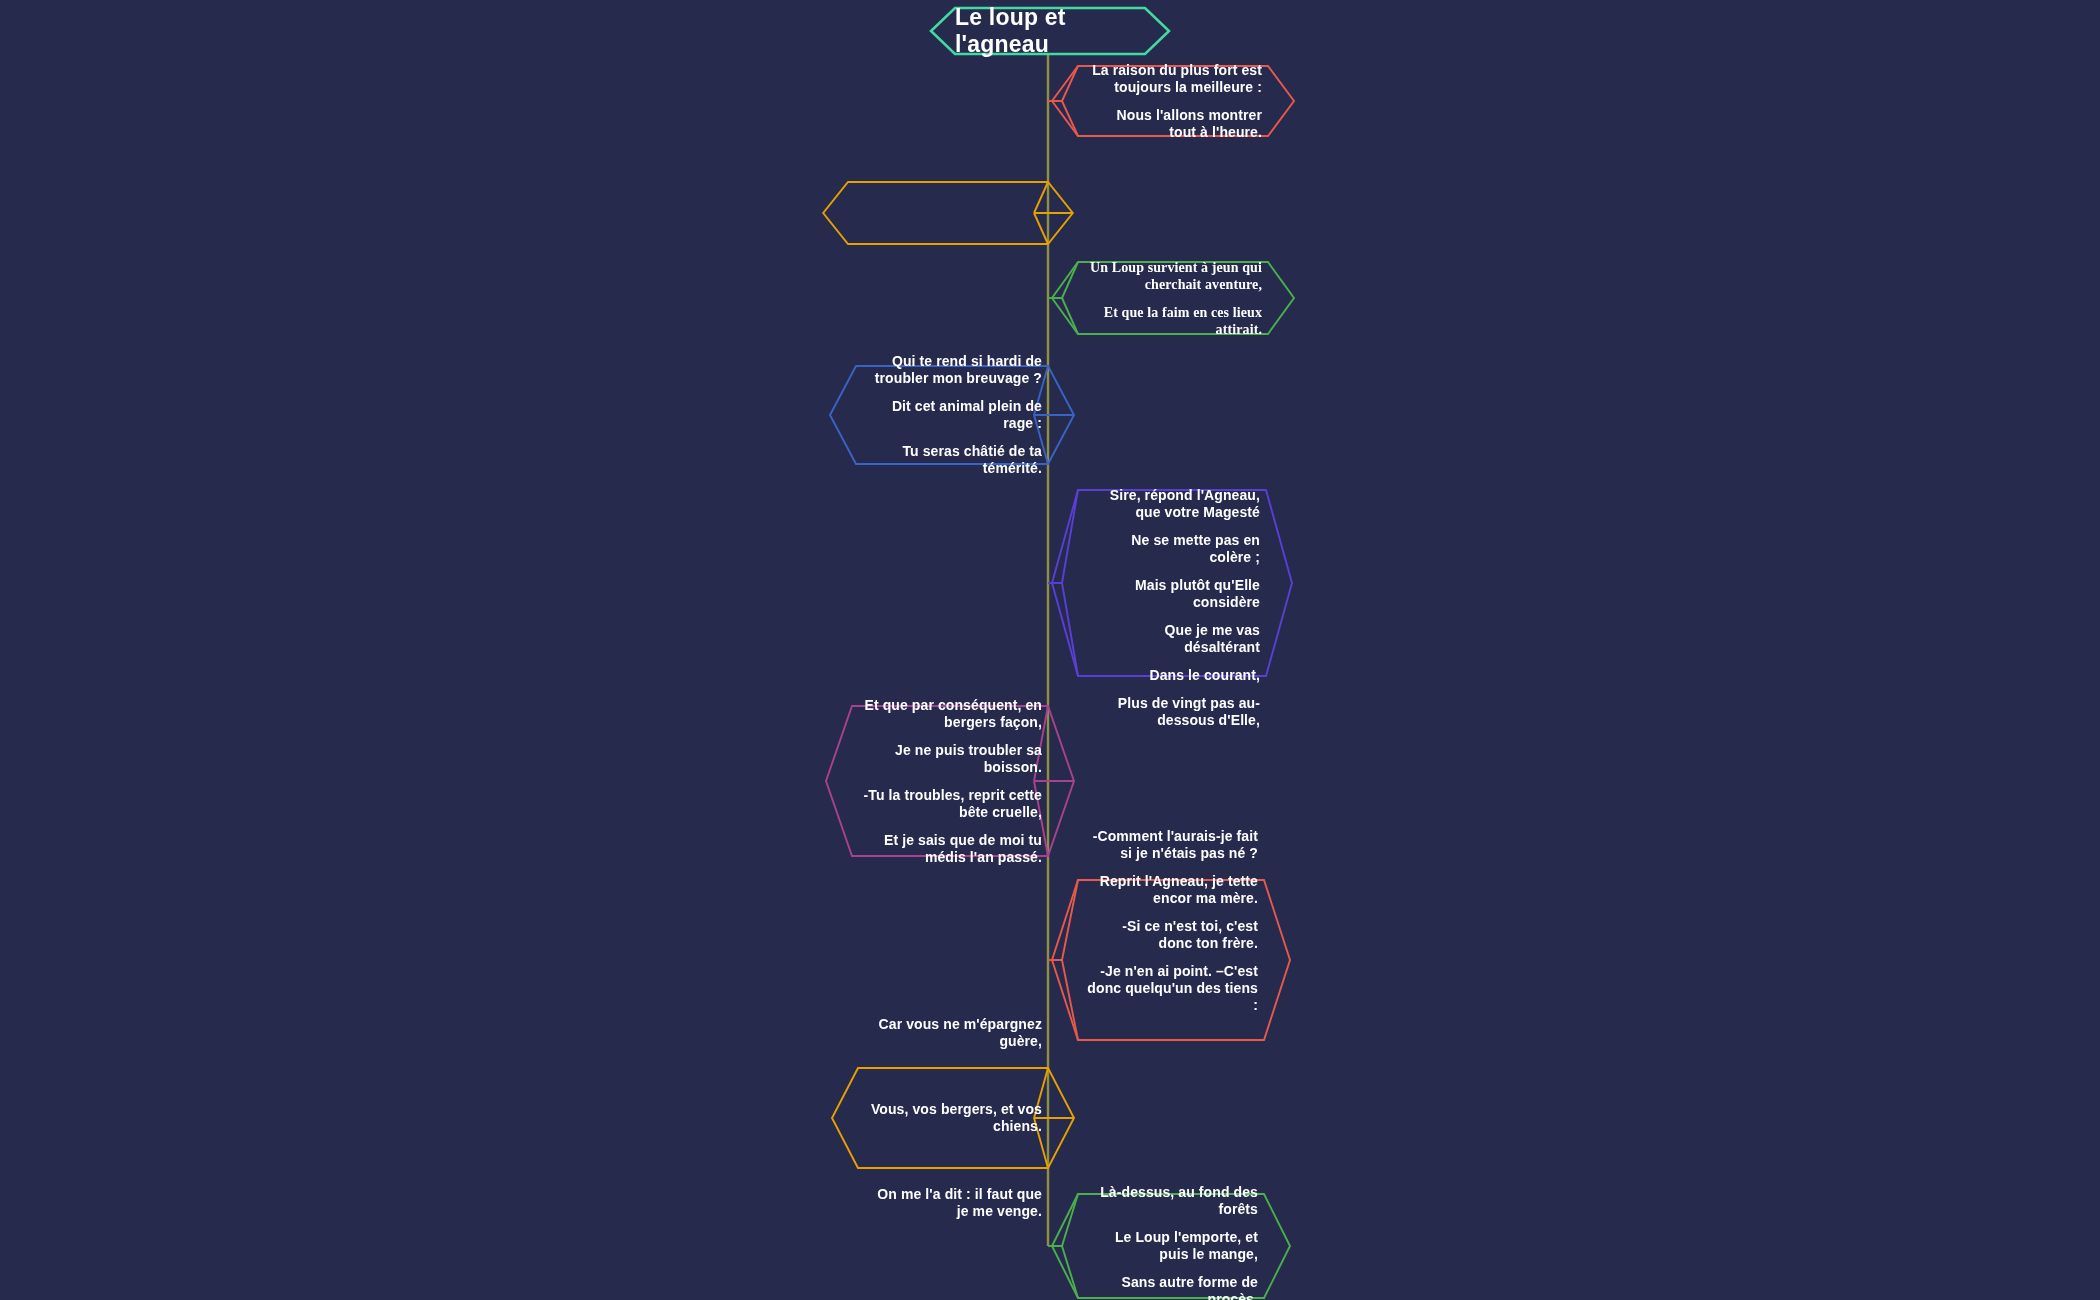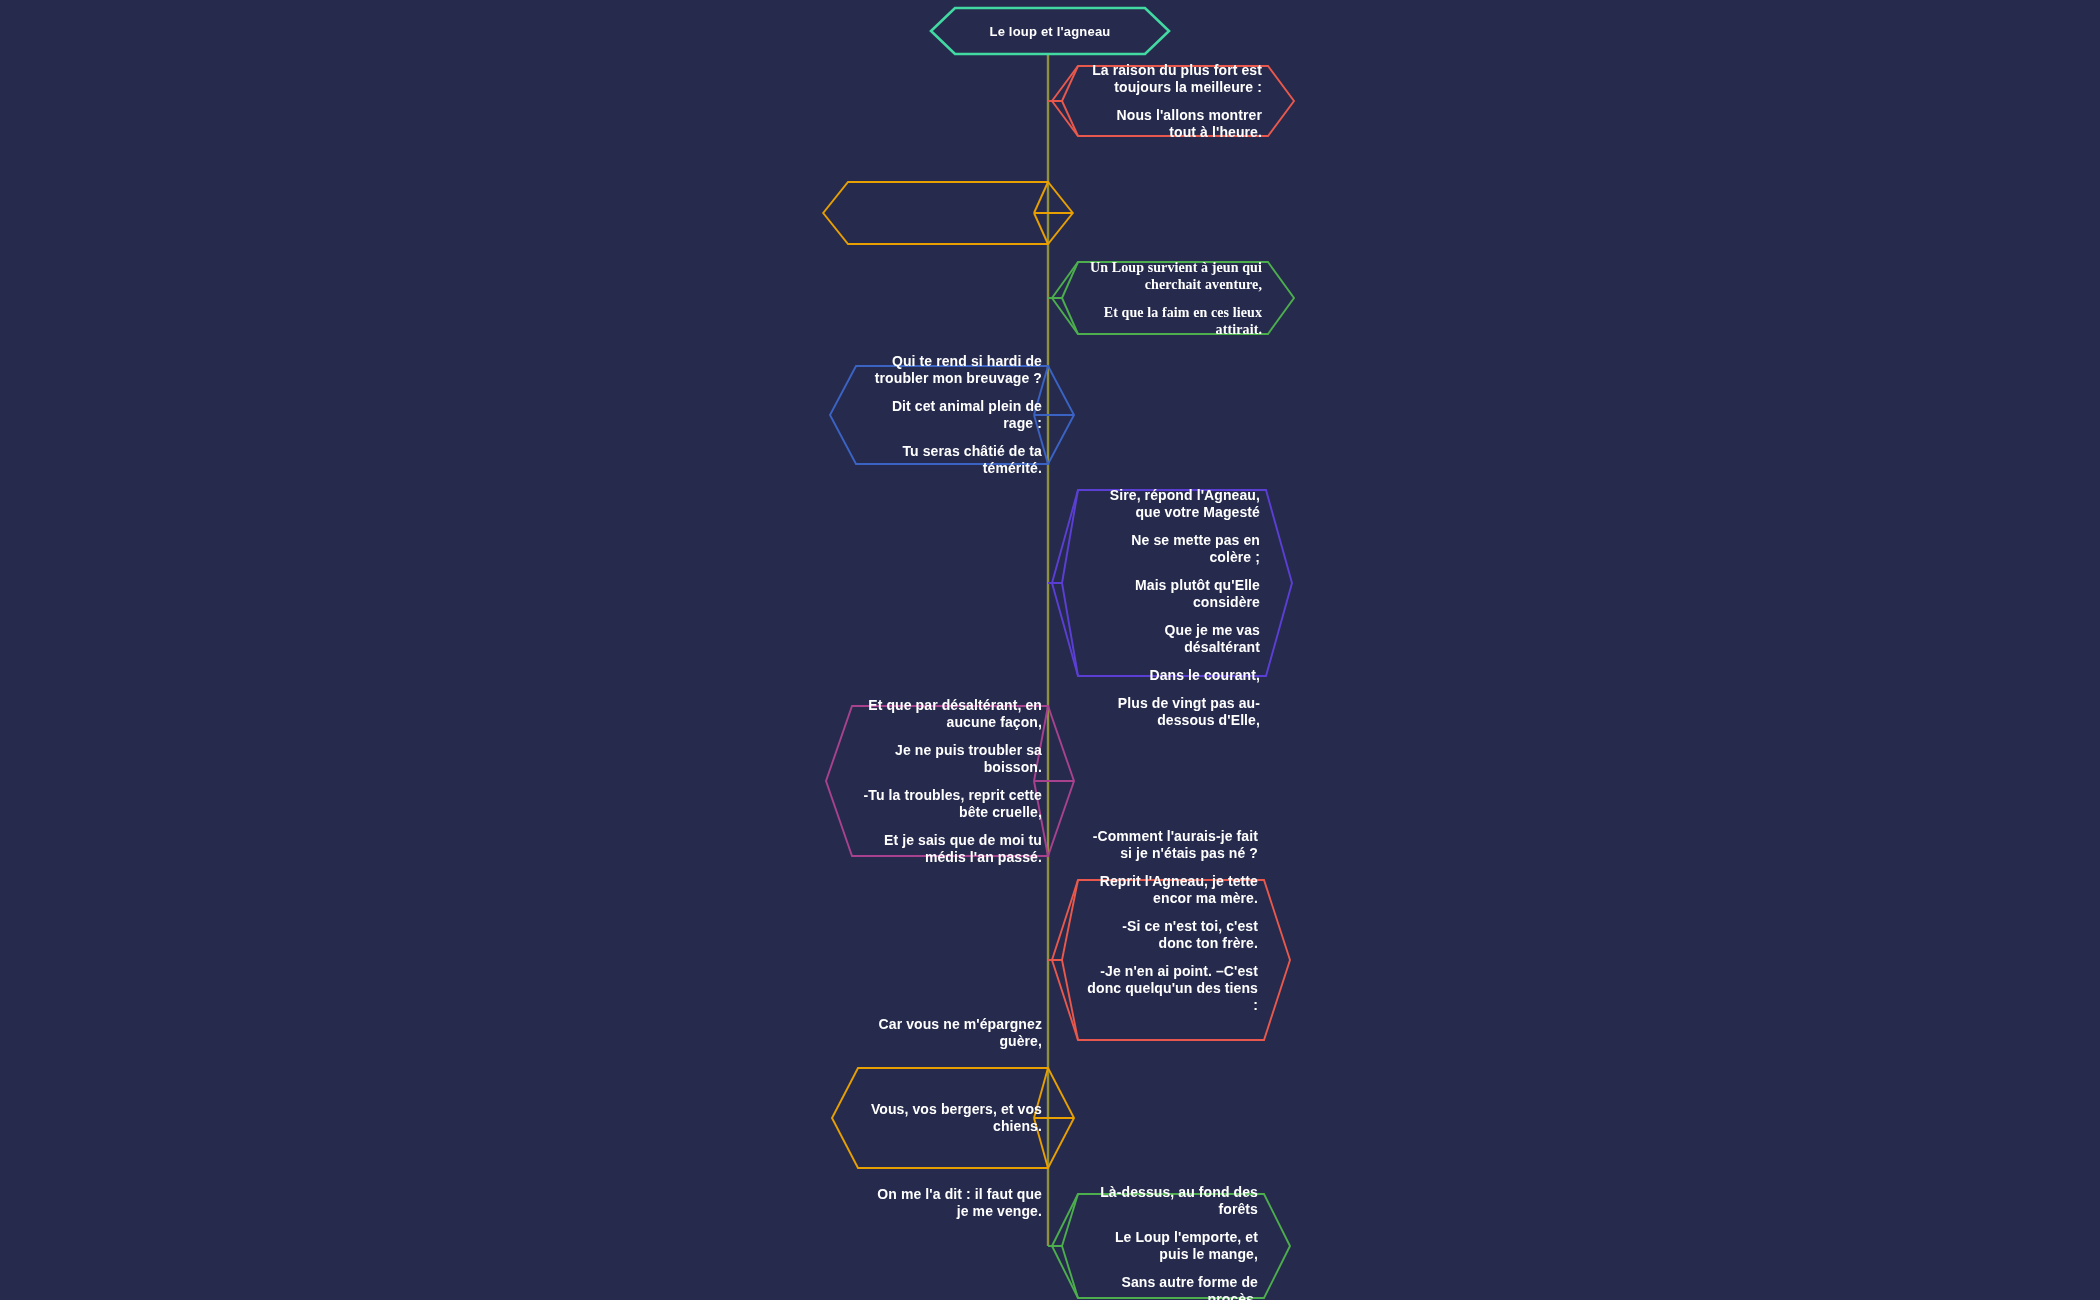--- a/index.html
+++ b/index.html
@@ -50,21 +50,21 @@
   .node .para:last-child { margin-bottom: 0; }
 
   .title-node {
     position: absolute;
     display: flex;
     align-items: center;
     justify-content: center;
   }
   .title-node .title-text {
     color: #ffffff;
-    font-size: 13px;
+    font-size: 23px;
     font-weight: 700;
     letter-spacing: 0.2px;
   }
 </style>
 </head>
 <body>
 
 <div id="canvas">
   <svg class="layer" id="edges" viewBox="0 0 2100 1300" width="2100" height="1300">
       <line x1="1048" y1="54" x2="1048" y2="1246" stroke="#8f9040" stroke-width="2.4"></line>
@@ -154,21 +154,21 @@
       </div>
       <div class="node" style="left: 1086px; top: 490px; width: 174px; height: 214px; margin-top: 11px;">
         <p class="para">Sire, répond l'Agneau, que votre Magesté</p>
         <p class="para">Ne se mette pas en colère ;</p>
         <p class="para">Mais plutôt qu'Elle considère</p>
         <p class="para">Que je me vas désaltérant</p>
         <p class="para">Dans le courant,</p>
         <p class="para">Plus de vingt pas au-dessous d'Elle,</p>
       </div>
       <div class="node" style="left: 860px; top: 706px; width: 182px; height: 150px;">
-        <p class="para">Et que par désaltérant, en aucune façon,</p>
+        <p class="para">Et que par conséquent, en bergers façon,</p>
         <p class="para">Je ne puis troubler sa boisson.</p>
         <p class="para">-Tu la troubles, reprit cette bête cruelle,</p>
         <p class="para">Et je sais que de moi tu médis l'an passé.</p>
       </div>
       <div class="node" style="left: 1086px; top: 861px; width: 172px; height: 120px;">
         <p class="para">-Comment l'aurais-je fait si je n'étais pas né ?</p>
         <p class="para">Reprit l'Agneau, je tette encor ma mère.</p>
         <p class="para">-Si ce n'est toi, c'est donc ton frère.</p>
         <p class="para">-Je n'en ai point. –C'est donc quelqu'un des tiens :</p>
       </div>

